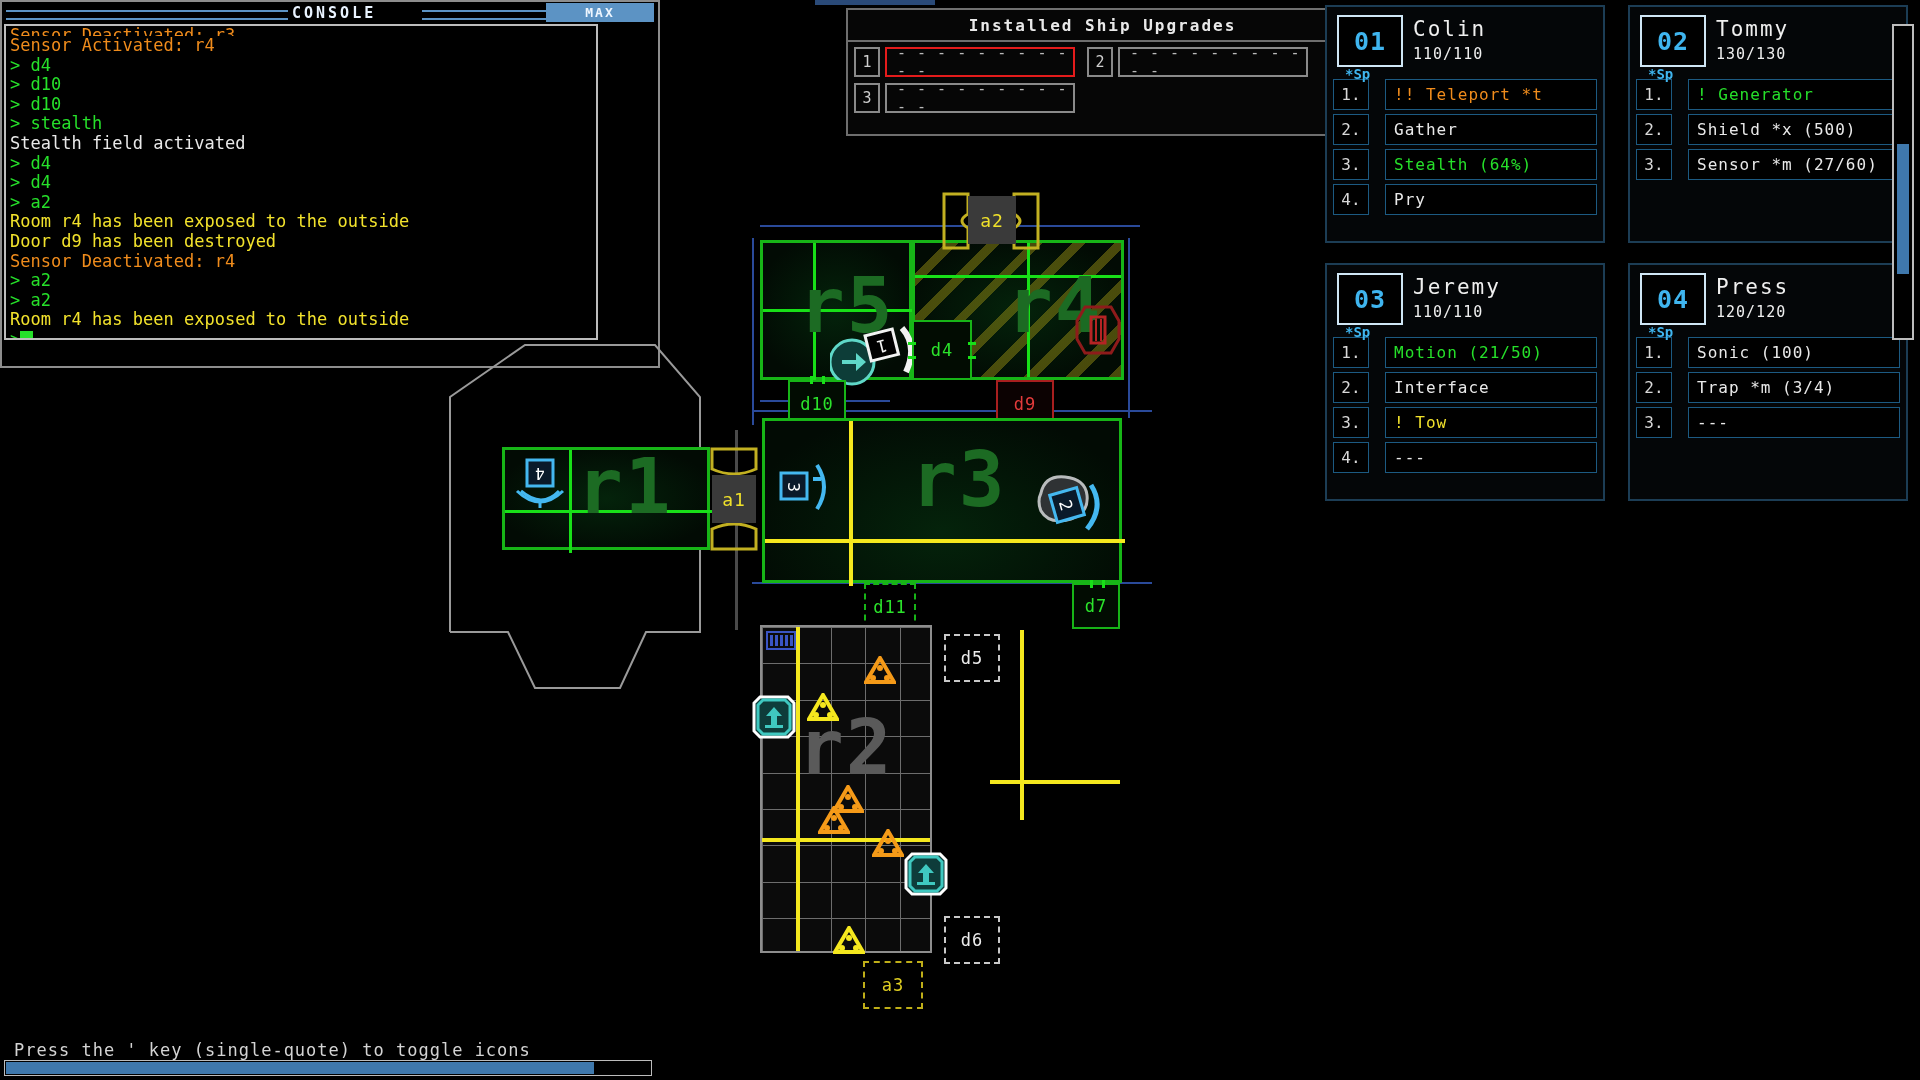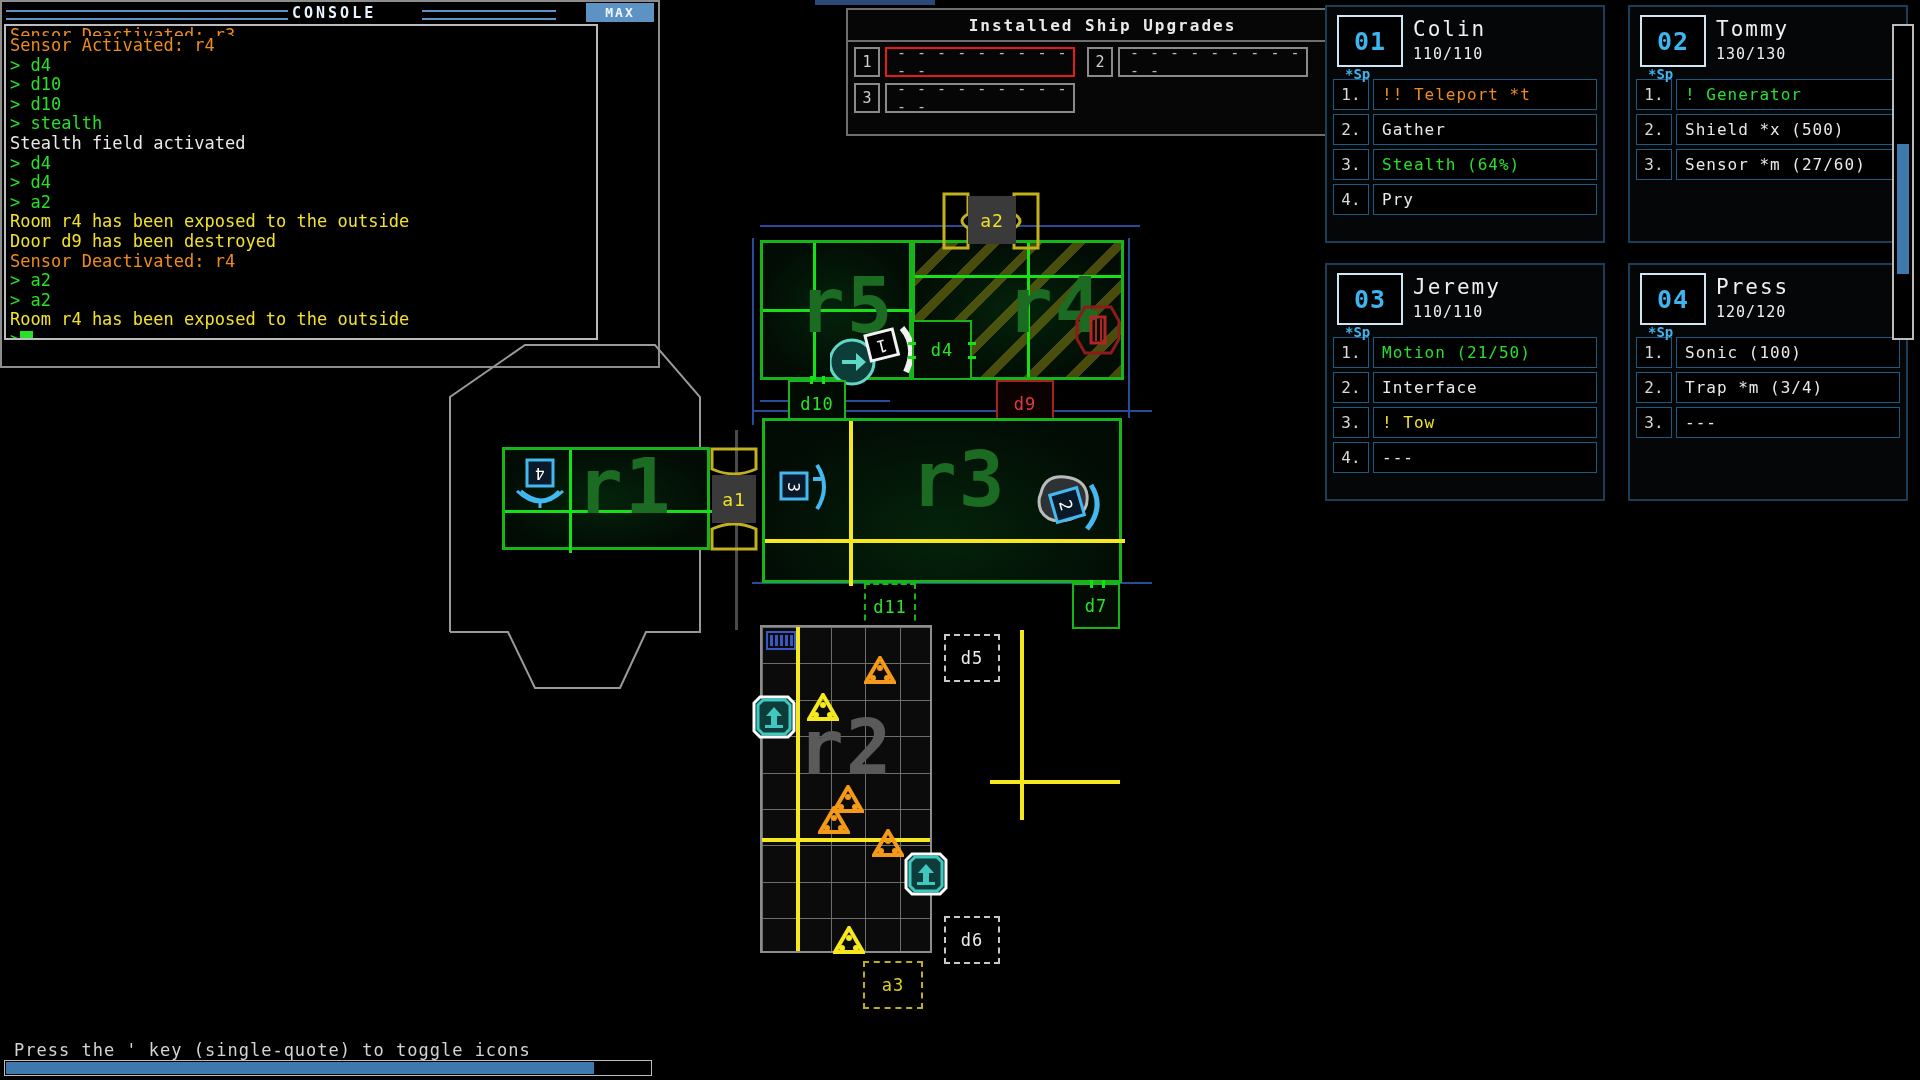--- a/index.html
+++ b/index.html
@@ -34,33 +34,33 @@
   .crew-head{position:relative;height:62px;}
   .crew-badge{position:absolute;left:4px;top:2px;width:66px;height:52px;border:2px solid #cfe6f5;background:#000;
               display:flex;align-items:center;justify-content:center;box-sizing:border-box;}
   .crew-badge span{font-size:25px;font-weight:bold;color:#3fb5ef;letter-spacing:1px;}
   .crew-sp{position:absolute;left:12px;top:53px;font-size:14px;color:#3fb5ef;font-weight:bold;}
   .crew-name{position:absolute;left:80px;top:4px;font-size:21px;color:#efefef;letter-spacing:2px;}
   .crew-hp{position:absolute;left:80px;top:32px;font-size:15px;color:#efefef;letter-spacing:1px;}
   .ability{display:flex;margin-top:4px;height:31px;}
   .ab-num{width:36px;border:1px solid #1c5a82;display:flex;align-items:center;justify-content:center;
           font-size:16px;color:#d8d8d8;box-sizing:border-box;background:#000;}
-  .ab-txt{flex:1;margin-left:4px;border:1px solid #1c5a82;display:flex;align-items:center;padding-left:8px;
+  .ab-txt{flex:1;margin-left:16px;border:1px solid #1c5a82;display:flex;align-items:center;padding-left:8px;
           font-size:16px;box-sizing:border-box;background:#000;letter-spacing:1px;white-space:nowrap;overflow:hidden;}
   .t-white{color:#e9e9e9;} .t-green{color:#26e02a;} .t-orange{color:#f08c1c;}
   .t-yellow{color:#f2e22c;}
 
   
   #console{left:1256px;top:704px;width:660px;height:368px;border:2px solid #8d8d8d;background:#000;box-sizing:border-box;}
   #con-head{position:relative;height:22px;background:#000;}
   #con-head .rule{position:absolute;top:8px;height:6px;border-top:2px solid #5c93c4;border-bottom:2px solid #5c93c4;}
   #con-head .rule.l{left:4px;width:282px;}
   #con-head .rule.r{left:420px;width:134px;}
   #con-title{position:absolute;left:290px;top:2px;font-size:15px;letter-spacing:3px;color:#e9f3ff;font-weight:bold;}
-  #con-max{position:absolute;right:4px;top:1px;width:68px;height:19px;background:#5c93c4;color:#eef6ff;
+  #con-max{position:absolute;right:4px;top:1px;width:108px;height:19px;background:#5c93c4;color:#eef6ff;
            font-size:13px;letter-spacing:2px;display:flex;align-items:center;justify-content:center;font-weight:bold;}
   #con-body{position:absolute;left:4px;top:24px;width:594px;height:316px;border:2px solid #bcbcbc;background:#000;
             box-sizing:border-box;overflow:hidden;padding:0 4px;}
   .cl{font-size:17px;line-height:19.6px;white-space:pre;letter-spacing:0px;}
   .cl.clip{height:10px;overflow:hidden;line-height:19.6px;}
   #con-scroll{position:absolute;right:6px;top:24px;width:22px;height:316px;border:2px solid #bcbcbc;box-sizing:border-box;background:#000;}
   #con-thumb{position:absolute;left:3px;top:118px;width:12px;height:130px;background:#3f78ac;}
   #con-foot{position:absolute;left:4px;bottom:4px;width:648px;height:16px;border:1px solid #bcbcbc;box-sizing:border-box;background:#000;}
   #con-foot-fill{position:absolute;left:1px;top:1px;width:588px;height:12px;background:#3f78ac;}
   .cursor{display:inline-block;width:13px;height:17px;background:#26e02a;vertical-align:-3px;}

